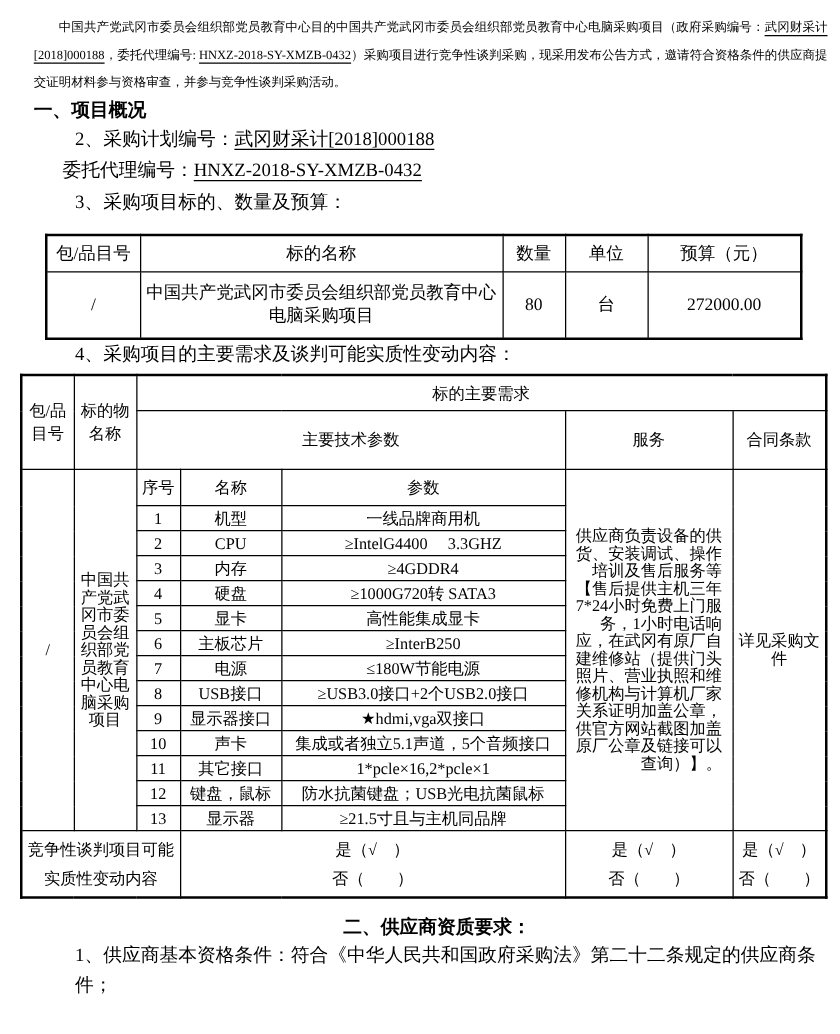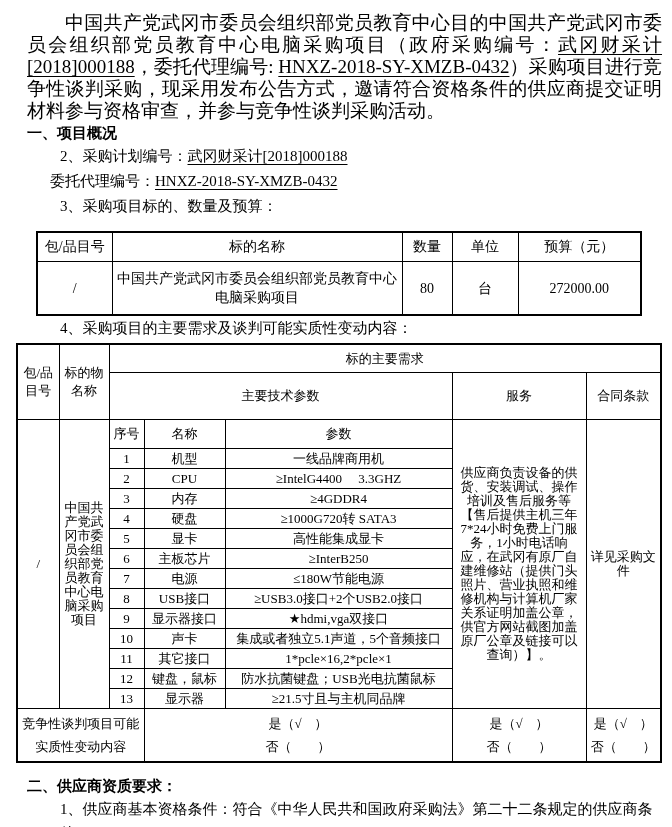--- a/index.html
+++ b/index.html
@@ -3,42 +3,42 @@
 <meta charset="utf-8">
 <style>
   html,body { margin:0; padding:0; background:#fff; }
   .page {
     position:relative; width:672px; height:827px; background:#fff;
     color:#000; font-family:"Liberation Serif","DejaVu Serif",serif;
     overflow:hidden;
   }
   .u { text-decoration:underline; text-underline-offset:3px; }
   .intro {
-    margin:12px 10px 0 27px; font-size:19px; line-height:22px;
+    margin:12px 10px 0 27px; font-size:10px; line-height:22px;
     text-indent:2em; text-align:justify;
   }
   .h-sec { margin:0 0 0 27px; font-size:15px; font-weight:bold; line-height:22px; }
   .item { margin-left:60px; font-size:15px; line-height:25px; }
   .item-sub { margin-left:50px; }
   table { border-collapse:collapse; table-layout:fixed; }
   td, th { border:1px solid #000; font-weight:normal; padding:0 2px;
            text-align:center; vertical-align:middle; overflow:hidden; }
   .t1 { margin:12px 0 0 36px; width:604px; font-size:14px; border:2px solid #000; }
   .t1 th { height:28px; }
   .t1 td { height:52px; line-height:19px; }
   .t2 { margin:2px 0 0 16px; width:644px; font-size:13px; border:2px solid #000; }
   .t2 .hr1 th { height:27px;text-align:center; }
   .t2 .hr2 th { height:46px; }
   .t2 .hr3 td { height:28px; line-height:14px; }
   .t2 .spec td { height:19px; line-height:15px; padding:0 1px; }
   .t2 .vtext { line-height:17px; padding:0 3px; }
-  .t2 .service-cell { line-height:18px; padding:0 8px; }
+  .t2 .service-cell { line-height:18px; padding:0 8px;text-align:right; }
   .t2 .contract-cell { line-height:18px; }
   .t2 .bottom td { height:52px; line-height:23px; }
-  .h2 { margin-top:12px; }
+  .h2 { margin-top:12px;text-align:center; }
   .item-b { margin-left:60px; font-size:15px; line-height:24px; }
 </style>
 </head>
 <body>
 
 <div class="page">
 
   <p class="intro"><span>中国共产党武冈市委员会组织部党员教育中心目的中国共产党武冈市委员会组织部党员教育中心电脑采购项目（政府采购编号：</span><span class="u">武冈财采计[2018]000188</span><span>，委托代理编号: </span><span class="u">HNXZ-2018-SY-XMZB-0432</span><span>）采购项目进行竞争性谈判采购，现采用发布公告方式，邀请符合资格条件的供应商提交证明材料参与资格审查，并参与竞争性谈判采购活动。</span></p>
 
   <div class="h-sec">一、项目概况</div>

